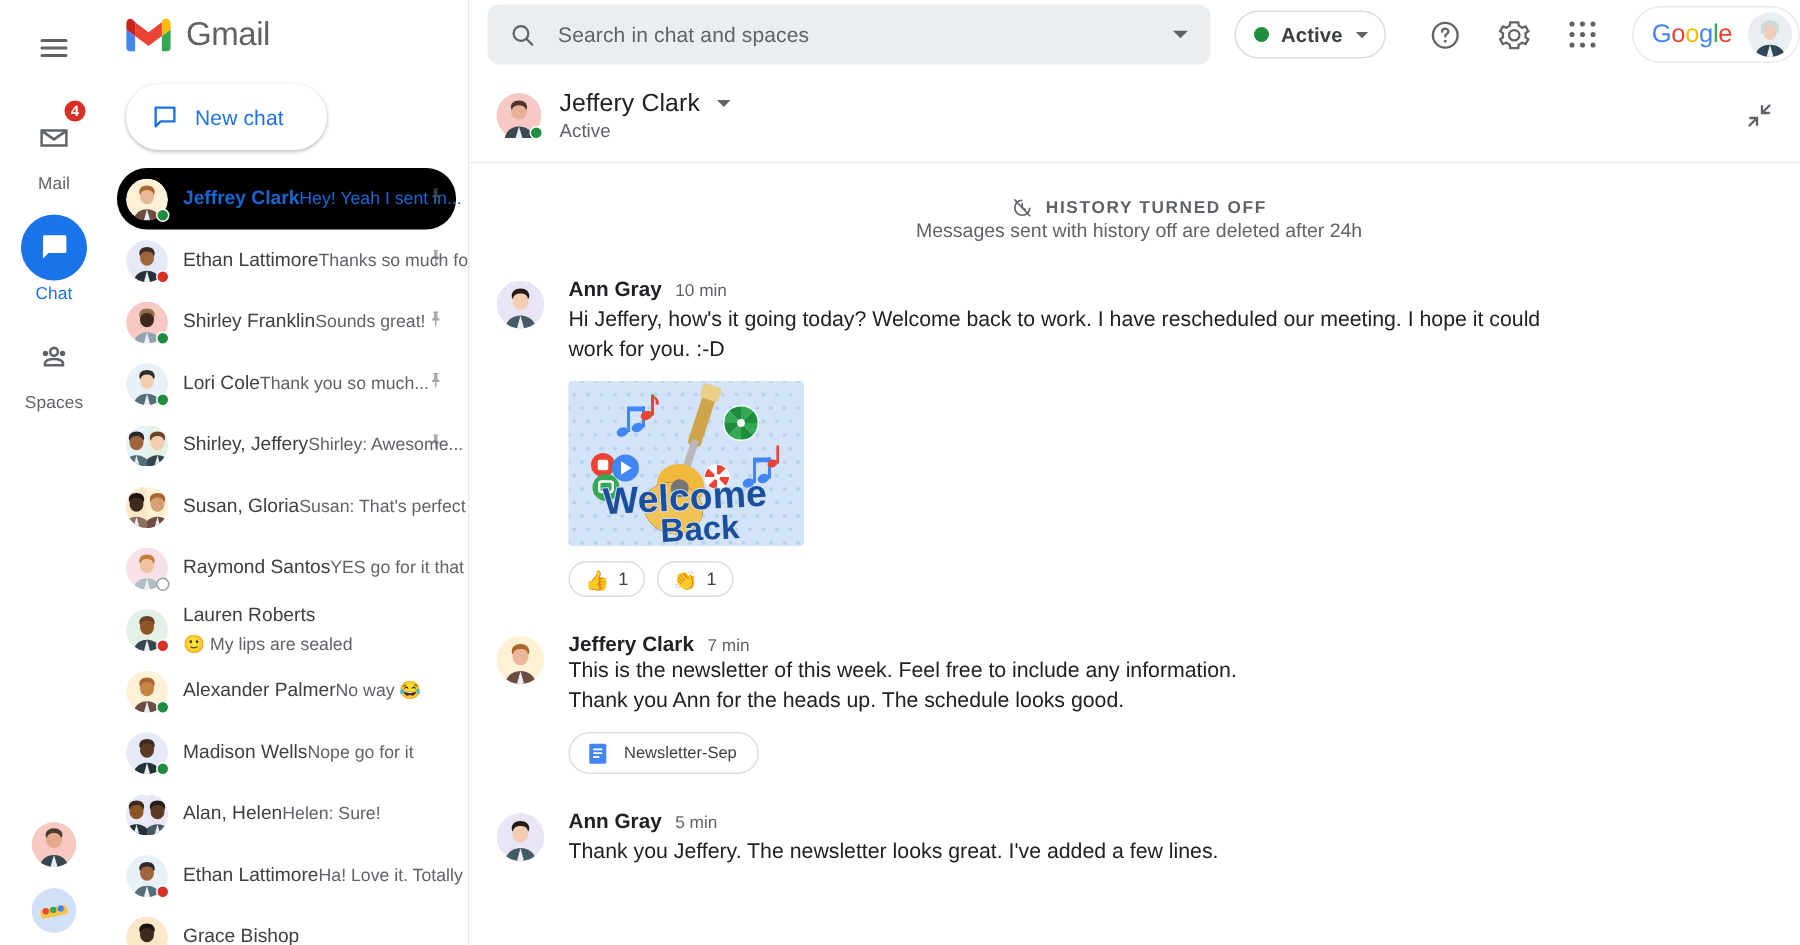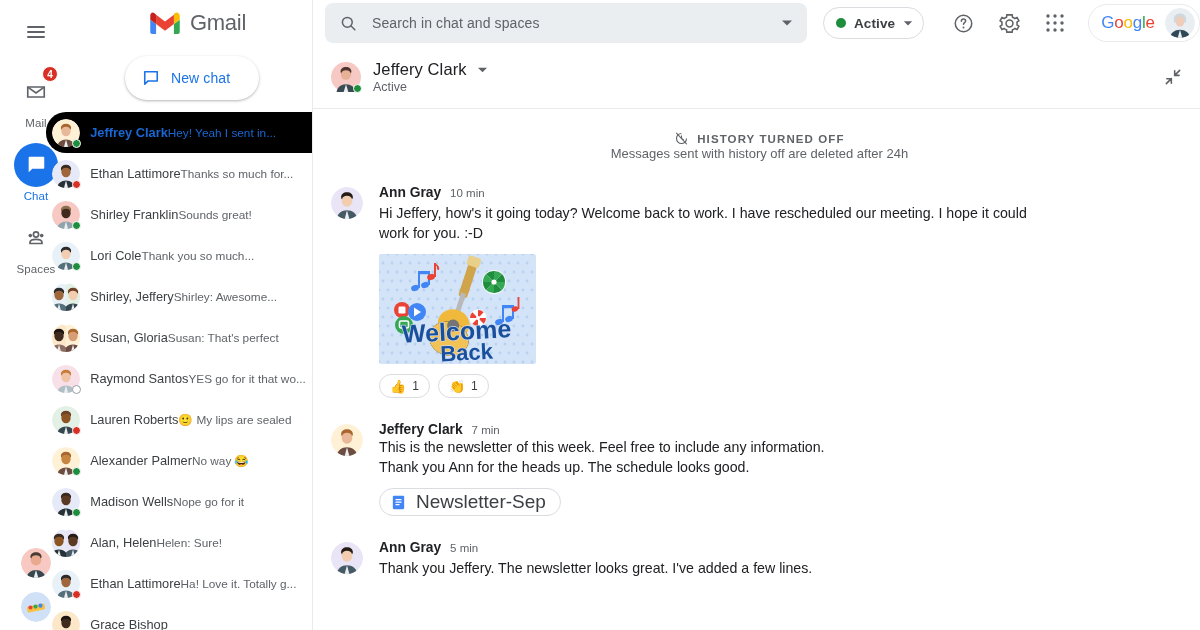--- a/index.html
+++ b/index.html
@@ -42,21 +42,20 @@
   }
   .rail-bottom { position:absolute; bottom: 8px; left:0; width:72px; display:flex; flex-direction:column; align-items:center; gap:14px; }
   .rail-av { width:30px; height:30px; border-radius:50%; overflow:hidden; cursor:pointer; }
   .rail-mini { width:30px; height:30px; border-radius:50%; overflow:hidden; cursor:pointer; }
 
   
   .listcol {
     width: 240px; flex: 0 0 240px; height: 630px;
     background:#fff; display:flex; flex-direction:column;
     position: relative;
-    align-items: center;
   }
   .brand { height: 46px; display:flex; align-items:center; gap:10px; padding-left: 12px; }
   .brand .word { font-size: 22px; color:#5f6368; letter-spacing:-.3px; }
   .newchat {
     margin: 10px 12px 4px 12px;
     height: 44px; width: 134px;
     border-radius: 22px; background:#fff;
     box-shadow: 0 1px 3px rgba(60,64,67,.28), 0 1px 2px rgba(60,64,67,.12);
     display:flex; align-items:center; gap:10px; padding-left: 16px;
     cursor:pointer;
@@ -145,21 +144,21 @@
   .reactions { display:flex; gap:8px; margin-top:10px; }
   .rchip {
     height:24px; border:1px solid #dadce0; border-radius:12px;
     display:flex; align-items:center; gap:6px; padding:0 10px; cursor:pointer;
     font-size:12px; color:#3c4043; background:#fff;
   }
   .rchip .em { font-size:13px; line-height:1; }
   .docchip {
     display:inline-flex; align-items:center; gap:9px; height:28px;
     border:1px solid #dadce0; border-radius:14px; padding:0 14px 0 10px;
-    margin-top:11px; cursor:pointer; font-size:19px; color:#3c4043;
+    margin-top:11px; cursor:pointer; font-size:11px; color:#3c4043;
   }
 
   
   .sidepanel {
     width:50px; flex:0 0 50px; height:630px; background:#fff;
     border-left:1px solid #e8eaed;
     display:flex; flex-direction:column; align-items:center; padding-top:50px; gap:22px;
   }
   .spicon { width:24px; height:24px; display:flex; align-items:center; justify-content:flex-end; cursor:pointer; }
   .spdiv { width:26px; height:1px; background:#e0e0e0; margin:4px 0; }

